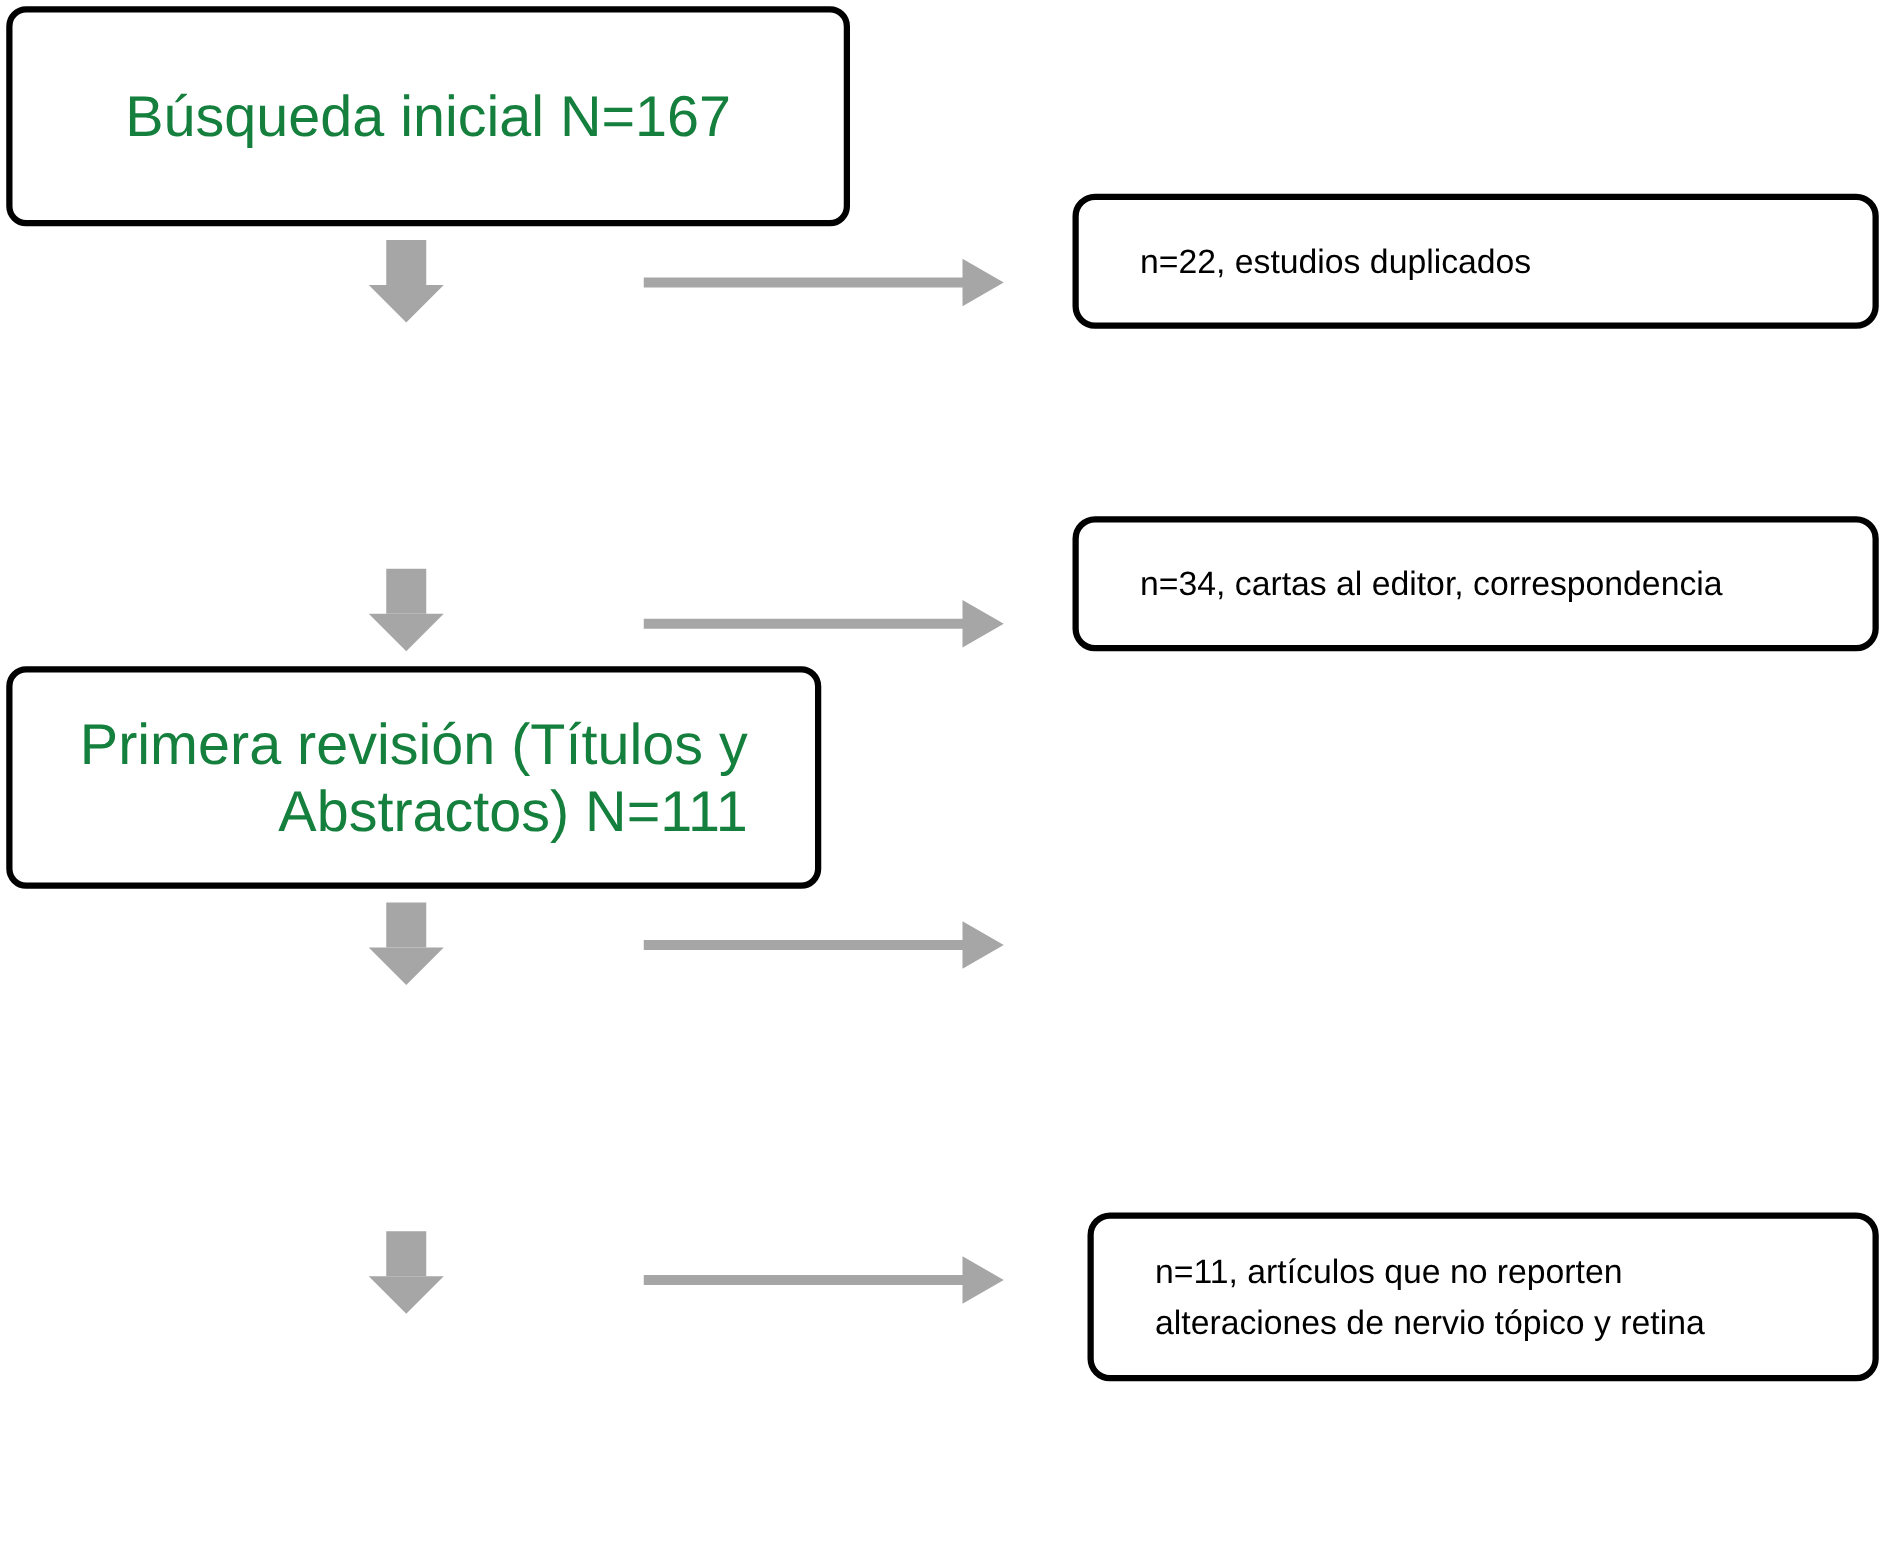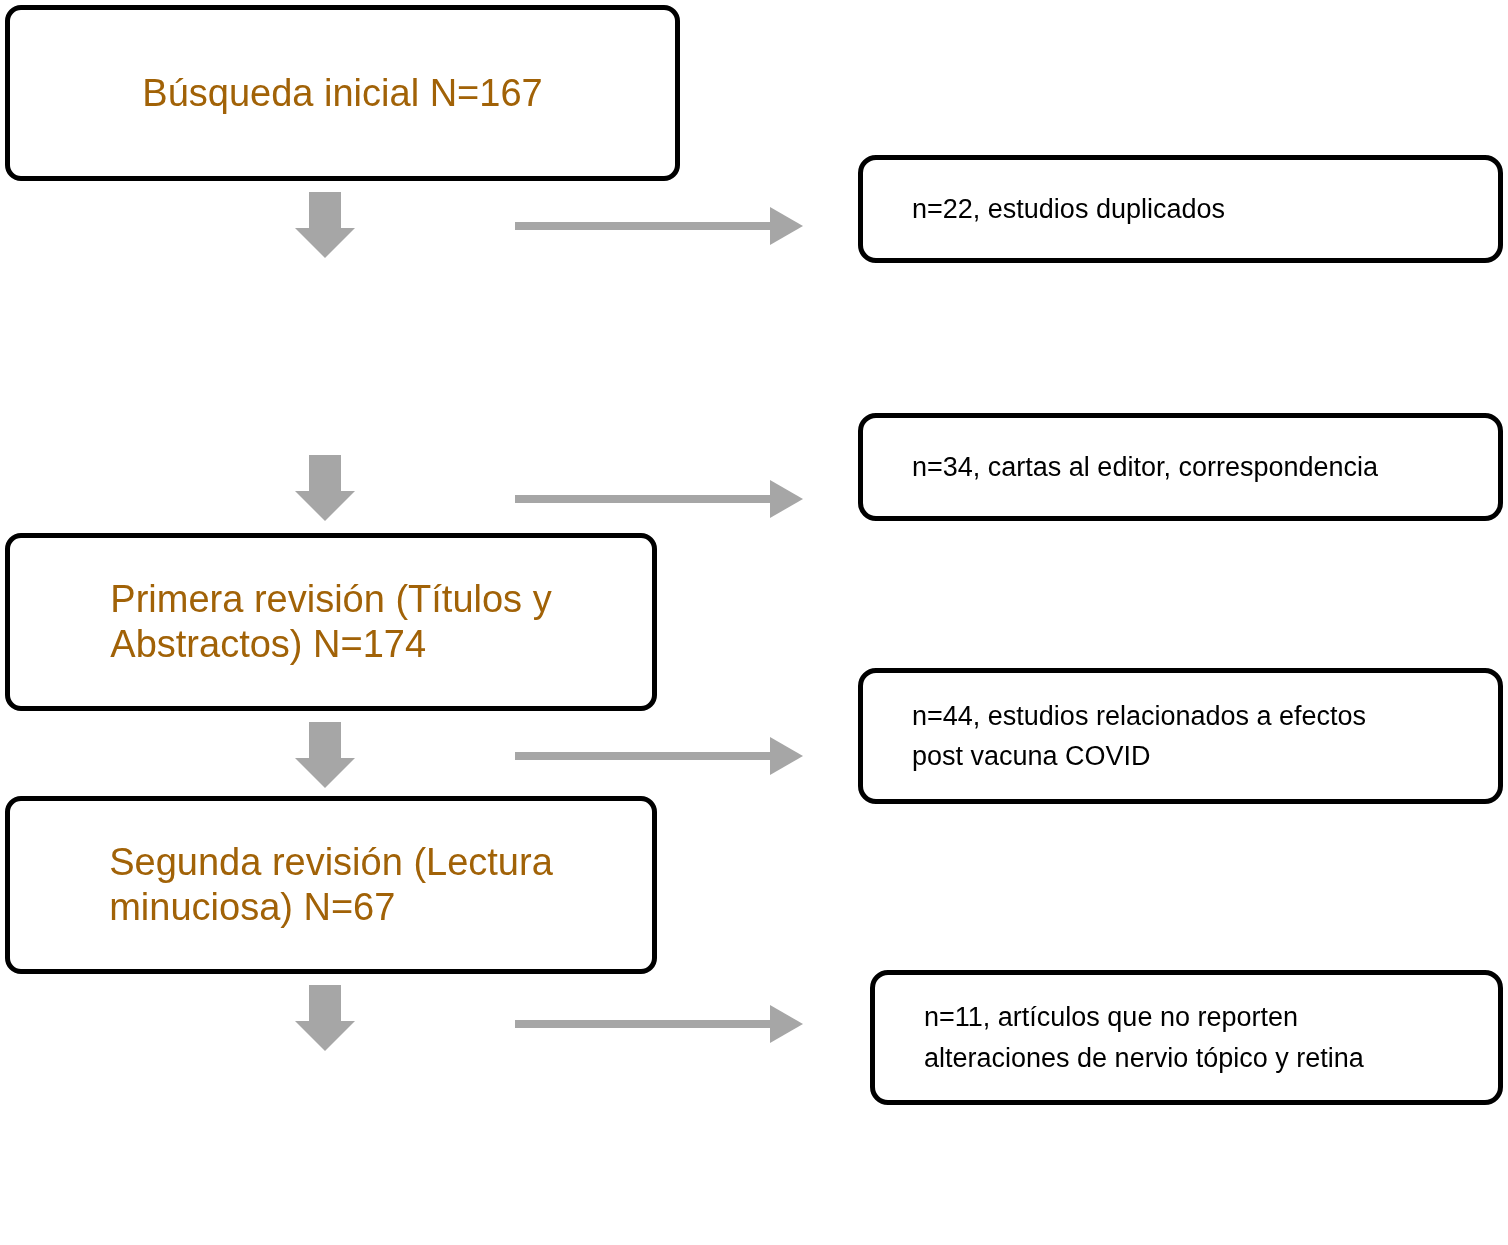--- a/index.html
+++ b/index.html
@@ -22,23 +22,23 @@
     position: absolute;
     box-sizing: border-box;
     border: 5px solid #000000;
     border-radius: 16px;
     background: #ffffff;
     display: flex;
     align-items: center;
     justify-content: center;
   }
   .node-label {
-    text-align: left;
-    color: #a16207;
-    font-size: 38px;
+    text-align: right;
+    color: #15803d;
+    font-size: 46px;
     line-height: 1.18;
     padding: 0 14px;
     white-space: pre-line;
   }
   
   .exnode {
     position: absolute;
     box-sizing: border-box;
     border: 5px solid #000000;
     border-radius: 18px;
@@ -132,42 +132,34 @@
     <div class="line" style="width:258px;"></div>
     <div class="tip" style="left:255px;"></div>
   </div>
 
   <div class="exnode" style="left:858px; top:413px; width:645px; height:108px;">
     <div class="exnode-label">n=34, cartas al editor, correspondencia</div>
   </div>
 
   <div class="node" style="left:5px; top:533px; width:652px; height:178px;">
     <div class="node-label">Primera revisión (Títulos y
-Abstractos) N=174</div>
+Abstractos) N=111</div>
   </div>
 
   <div class="down-arrow" style="left:295px; top:722px; width:60px; height:66px;">
     <div class="shaft" style="height:36px;"></div>
     <div class="head" style="top:36px;"></div>
   </div>
 
   <div class="right-arrow" style="left:515px; top:737px; width:288px; height:38px;">
     <div class="line" style="width:258px;"></div>
     <div class="tip" style="left:255px;"></div>
   </div>
 
-  <div class="exnode" style="left:858px; top:668px; width:645px; height:136px;">
-    <div class="exnode-label">n=44, estudios relacionados a efectos
-post vacuna COVID</div>
-  </div>
 
-  <div class="node" style="left:5px; top:796px; width:652px; height:178px;">
-    <div class="node-label">Segunda revisión (Lectura
-minuciosa) N=67</div>
-  </div>
 
   <div class="down-arrow" style="left:295px; top:985px; width:60px; height:66px;">
     <div class="shaft" style="height:36px;"></div>
     <div class="head" style="top:36px;"></div>
   </div>
 
   <div class="right-arrow" style="left:515px; top:1005px; width:288px; height:38px;">
     <div class="line" style="width:258px;"></div>
     <div class="tip" style="left:255px;"></div>
   </div>

